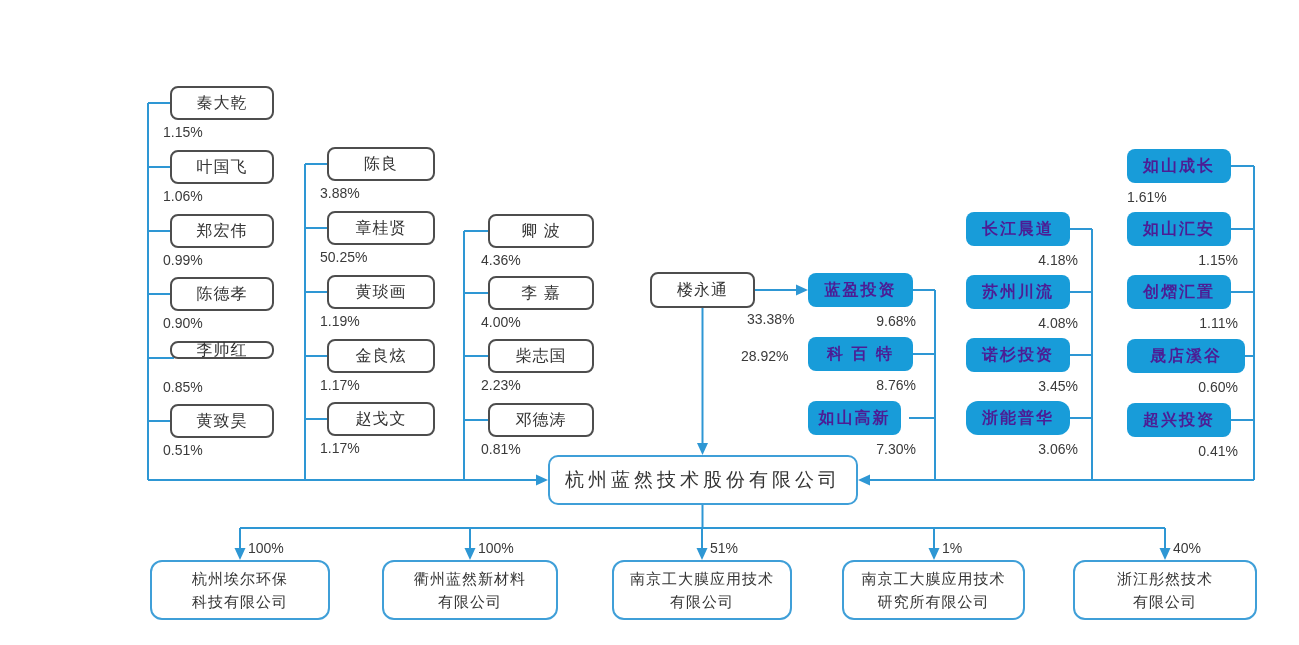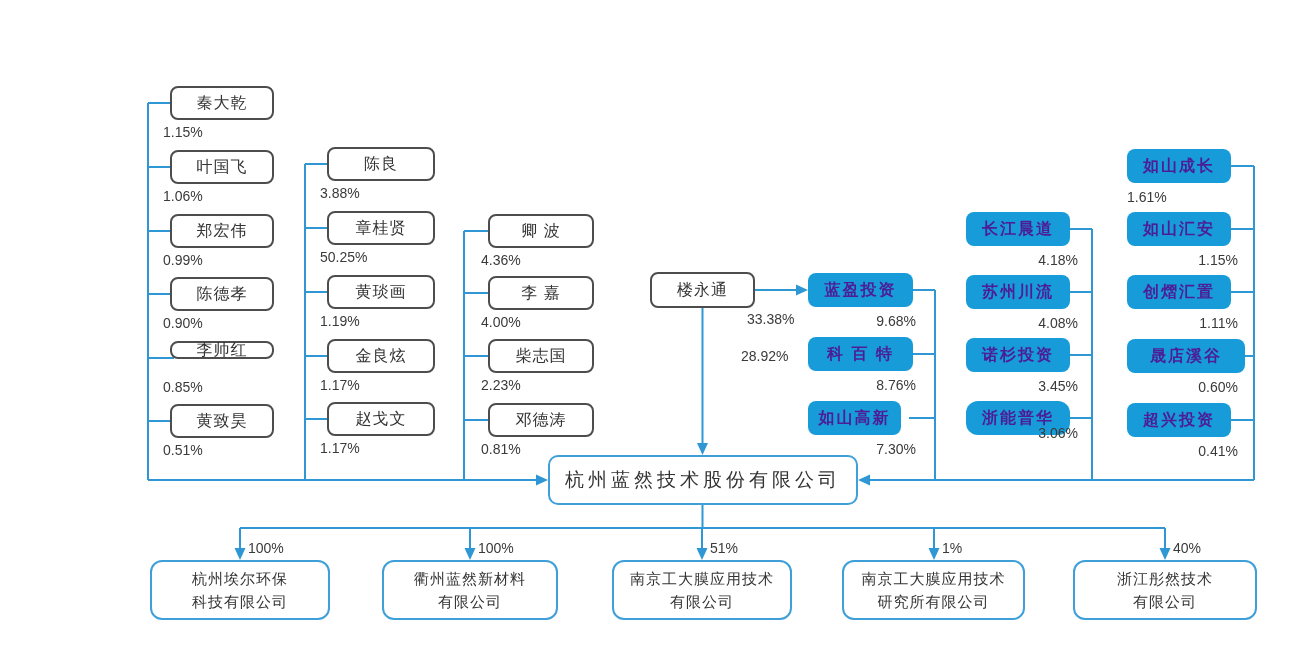--- a/index.html
+++ b/index.html
@@ -163,21 +163,21 @@
       <div class="pct" style="left: 808px; top: 377px; width: 108px; text-align: right;">8.76%</div>
       <div class="box box-blue" style="left: 808px; top: 401px; width: 93px; height: 34px;">如山高新</div>
       <div class="pct" style="left: 808px; top: 441px; width: 108px; text-align: right;">7.30%</div>
       <div class="box box-blue" style="left: 966px; top: 212px; width: 104px; height: 34px;">长江晨道</div>
       <div class="pct" style="left: 966px; top: 252px; width: 112px; text-align: right;">4.18%</div>
       <div class="box box-blue" style="left: 966px; top: 275px; width: 104px; height: 34px;">苏州川流</div>
       <div class="pct" style="left: 966px; top: 315px; width: 112px; text-align: right;">4.08%</div>
       <div class="box box-blue" style="left: 966px; top: 338px; width: 104px; height: 34px;">诺杉投资</div>
       <div class="pct" style="left: 966px; top: 378px; width: 112px; text-align: right;">3.45%</div>
       <div class="box box-blue" style="left: 966px; top: 401px; width: 104px; height: 34px; border-radius: 12px;">浙能普华</div>
-      <div class="pct" style="left: 966px; top: 425px; width: 112px; text-align: right;">3.06%</div>
+      <div class="pct" style="left: 966px; top: 441px; width: 112px; text-align: right;">3.06%</div>
       <div class="box box-blue" style="left: 1127px; top: 149px; width: 104px; height: 34px;">如山成长</div>
       <div class="pct" style="left: 1127px; top: 189px; width: 111px; text-align: left;">1.61%</div>
       <div class="box box-blue" style="left: 1127px; top: 212px; width: 104px; height: 34px;">如山汇安</div>
       <div class="pct" style="left: 1127px; top: 252px; width: 111px; text-align: right;">1.15%</div>
       <div class="box box-blue" style="left: 1127px; top: 275px; width: 104px; height: 34px;">创熠汇置</div>
       <div class="pct" style="left: 1127px; top: 315px; width: 111px; text-align: right;">1.11%</div>
       <div class="box box-blue" style="left: 1127px; top: 339px; width: 118px; height: 34px;">晟店溪谷</div>
       <div class="pct" style="left: 1127px; top: 379px; width: 111px; text-align: right;">0.60%</div>
       <div class="box box-blue" style="left: 1127px; top: 403px; width: 104px; height: 34px;">超兴投资</div>
       <div class="pct" style="left: 1127px; top: 443px; width: 111px; text-align: right;">0.41%</div>

